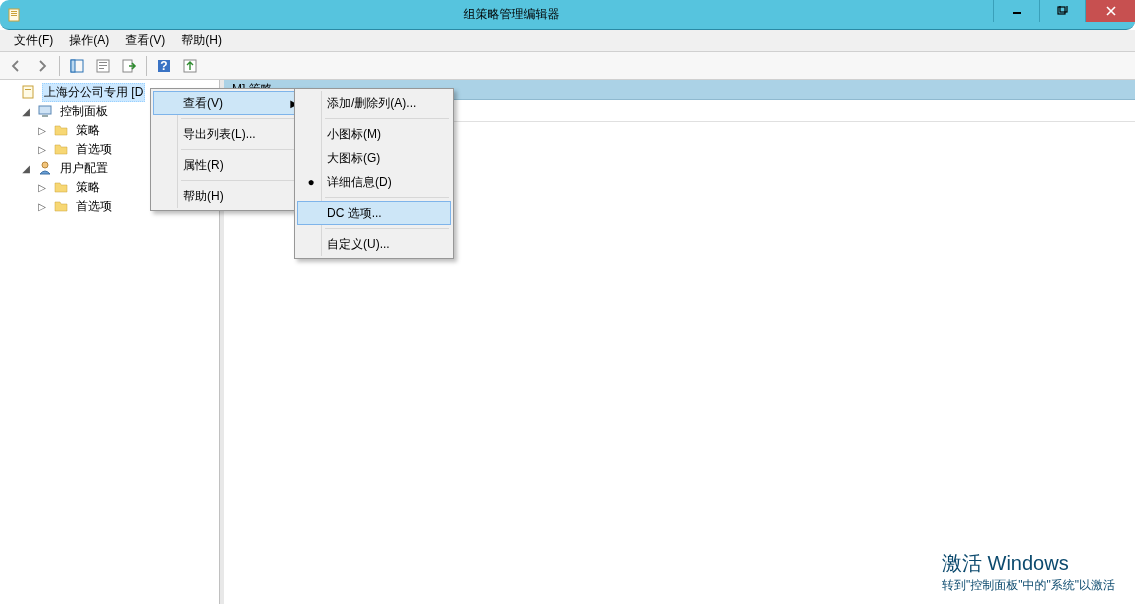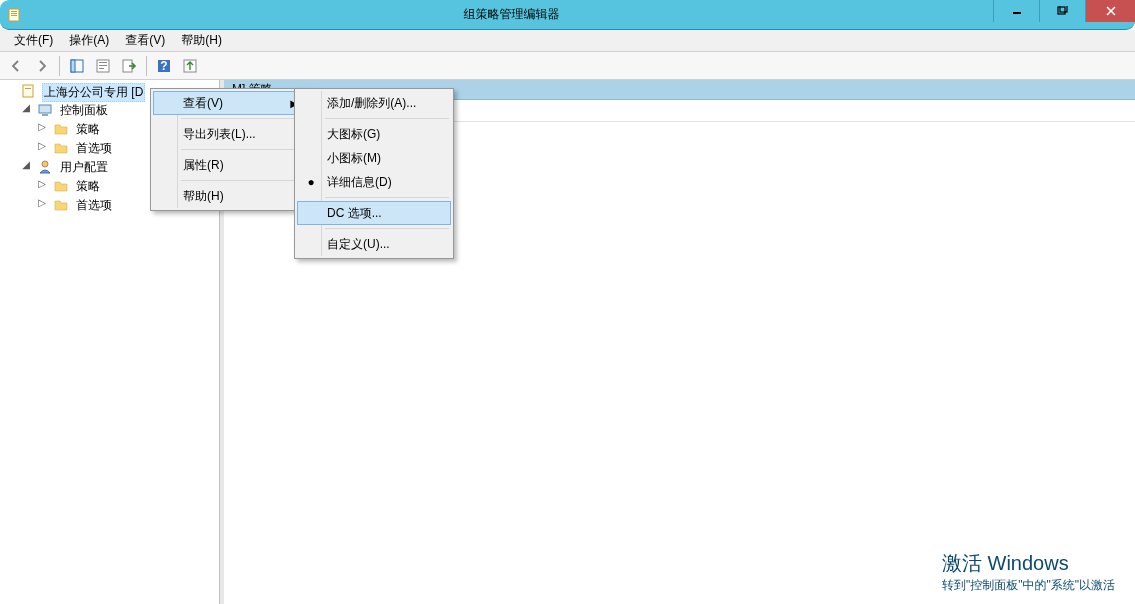--- a/index.html
+++ b/index.html
@@ -28,21 +28,21 @@
 
 .body { display: flex; height: calc(604px - 30px - 22px - 28px); position: relative; }
 .tree-pane { width: 220px; border-right: 1px solid #c0c0c0; background: #fff; padding-top: 2px; overflow: hidden; }
 .splitter { width: 4px; background: #e8e8e8; cursor: ew-resize; }
 .content-pane { flex: 1; background: #fff; position: relative; }
 
 
 .tree ul { list-style: none; padding-left: 16px; }
 .tree > ul { padding-left: 4px; }
 .tree li { white-space: nowrap; margin: 1px 0; }
-.tree .node { display: flex; align-items: flex-start; height: 18px; gap: 5px; }
+.tree .node { display: flex; align-items: center; height: 18px; gap: 5px; }
 .tree .tw { width: 12px; text-align: center; color: #595959; font-size: 10px; cursor: default; }
 .tree .ti { width: 16px; height: 16px; display: flex; align-items: center; justify-content: center; }
 .tree .tl { padding: 0 2px; }
 .tree .node.selected .tl { background: #cce8ff; border: 1px dotted #99d1ff; padding: 0 1px; }
 
 
 .content-header { height: 20px; background: #abd2e6; display: flex; align-items: center; padding-left: 8px; color: #000; border-bottom: 1px solid #8fb9cf; }
 .content-sub { padding: 4px 8px; border-bottom: 1px solid #e0e0e0; color: #000; height: 22px; display: flex; align-items: center; }
 .content-links { padding: 6px 8px; line-height: 1.7; }
 .content-links div { color: #000; }
@@ -278,24 +278,24 @@
     </div>
   </div>
 
   <div class="ctx-menu" style="left:294px; top:8px; width:160px;">
     <div class="gutter"></div>
     <div class="mi">
       <span>添加/删除列(A)...</span>
     </div>
     <div class="msep"></div>
     <div class="mi">
+      <span>小图标(M)</span>
+    </div>
+    <div class="mi">
       <span>大图标(G)</span>
-    </div>
-    <div class="mi">
-      <span>小图标(M)</span>
     </div>
     <div class="mi">
       <span class="mark">●</span>
       <span>详细信息(D)</span>
     </div>
     <div class="msep"></div>
     <div class="mi hl">
       <span>DC 选项...</span>
     </div>
     <div class="msep"></div>

